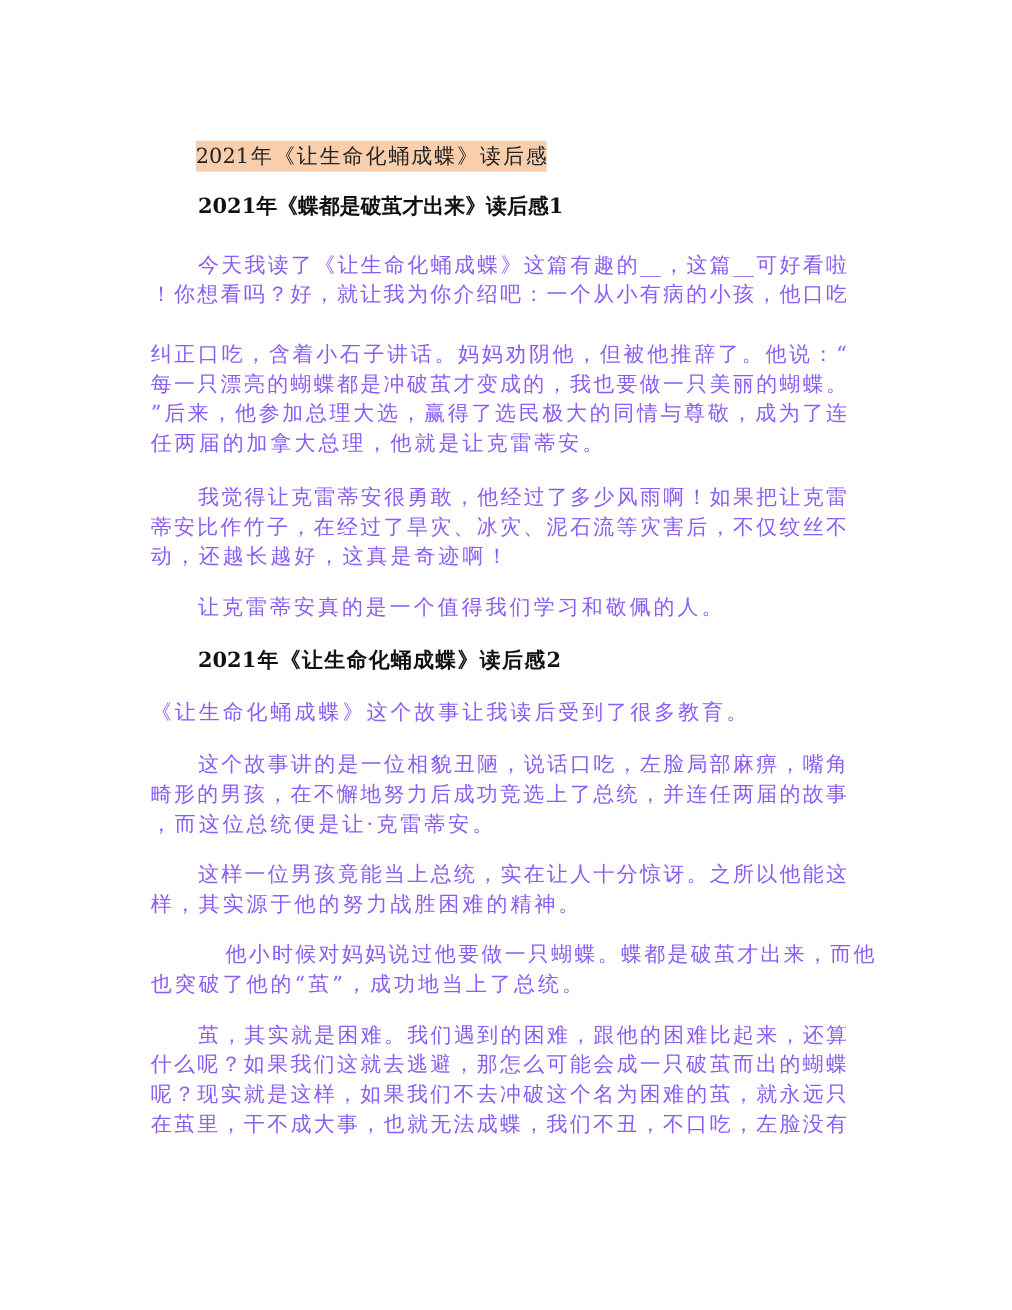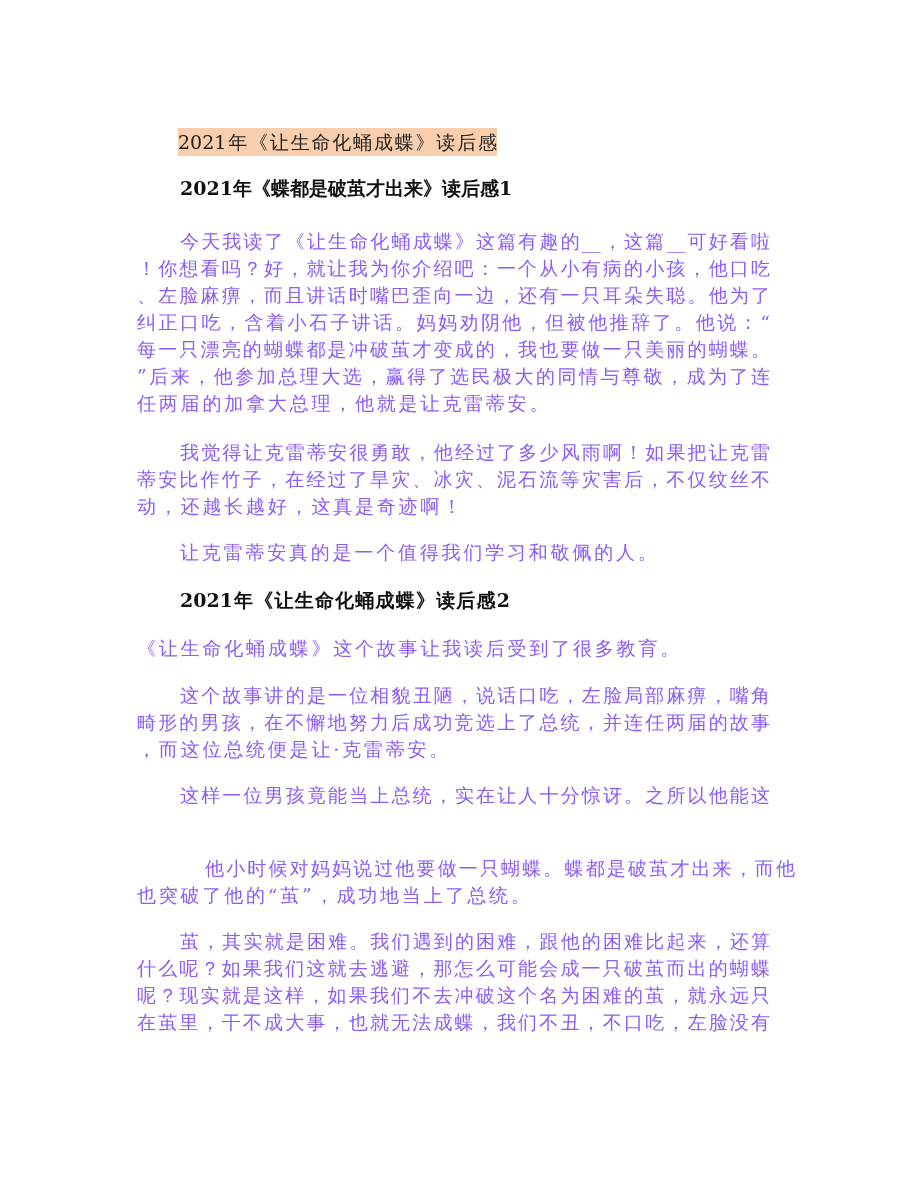--- a/index.html
+++ b/index.html
@@ -95,41 +95,41 @@
 
 <div class="page">
 
   <div class="title-bg" style="background:#F9CEAD;"></div>
   <div class="title">2021年《让生命化蛹成蝶》读后感</div>
 
   <div class="heading" style="top:175px;">2021年《蝶都是破茧才出来》读后感1</div>
 
   <div class="line indent-full" style="top:228px;">今天我读了《让生命化蛹成蝶》这篇有趣的__，这篇__可好看啦</div>
   <div class="line full" style="top:255px;">！你想看吗？好，就让我为你介绍吧：一个从小有病的小孩，他口吃</div>
-  <div class="line full" style="top:282px;">、左脸麻痹，而且讲话时嘴巴歪向一边，还有一只耳朵失聪。他为了</div>
   <div class="line full" style="top:309px;">纠正口吃，含着小石子讲话。妈妈劝阴他，但被他推辞了。他说：“</div>
   <div class="line full" style="top:336px;">每一只漂亮的蝴蝶都是冲破茧才变成的，我也要做一只美丽的蝴蝶。</div>
   <div class="line full" style="top:363px;">”后来，他参加总理大选，赢得了选民极大的同情与尊敬，成为了连</div>
   <div class="line last" style="top:390px;">任两届的加拿大总理，他就是让克雷蒂安。</div>
 
   <div class="line indent-full" style="top:439px;">我觉得让克雷蒂安很勇敢，他经过了多少风雨啊！如果把让克雷</div>
   <div class="line full" style="top:466px;">蒂安比作竹子，在经过了旱灾、冰灾、泥石流等灾害后，不仅纹丝不</div>
   <div class="line last" style="top:493px;">动，还越长越好，这真是奇迹啊！</div>
 
   <div class="line indent-last" style="top:539px;">让克雷蒂安真的是一个值得我们学习和敬佩的人。</div>
 
   <div class="heading" style="top:587px;">2021年《让生命化蛹成蝶》读后感2</div>
 
   <div class="line solo" style="top:635px;">《让生命化蛹成蝶》这个故事让我读后受到了很多教育。</div>
 
   <div class="line indent-full" style="top:682px;">这个故事讲的是一位相貌丑陋，说话口吃，左脸局部麻痹，嘴角</div>
   <div class="line full" style="top:709px;">畸形的男孩，在不懈地努力后成功竞选上了总统，并连任两届的故事</div>
   <div class="line indent-full" style="top:782px;">这样一位男孩竟能当上总统，实在让人十分惊讶。之所以他能这</div>
 
   <div class="line last" style="top:736px;">，而这位总统便是让·克雷蒂安。</div>
+  <div class="line last" style="top:809px;">样，其实源于他的努力战胜困难的精神。</div>
 
   <div class="line indent-full" style="top:855px;margin-left:25px;">他小时候对妈妈说过他要做一只蝴蝶。蝶都是破茧才出来，而他</div>
   <div class="line last" style="top:882px;">也突破了他的“茧”，成功地当上了总统。</div>
 
   <div class="line full" style="top:955px;">什么呢？如果我们这就去逃避，那怎么可能会成一只破茧而出的蝴蝶</div>
   <div class="line indent-full" style="top:928px;">茧，其实就是困难。我们遇到的困难，跟他的困难比起来，还算</div>
   <div class="line full" style="top:982px;">呢？现实就是这样，如果我们不去冲破这个名为困难的茧，就永远只</div>
   <div class="line full" style="top:1009px;">在茧里，干不成大事，也就无法成蝶，我们不丑，不口吃，左脸没有</div>
 
 </div>

